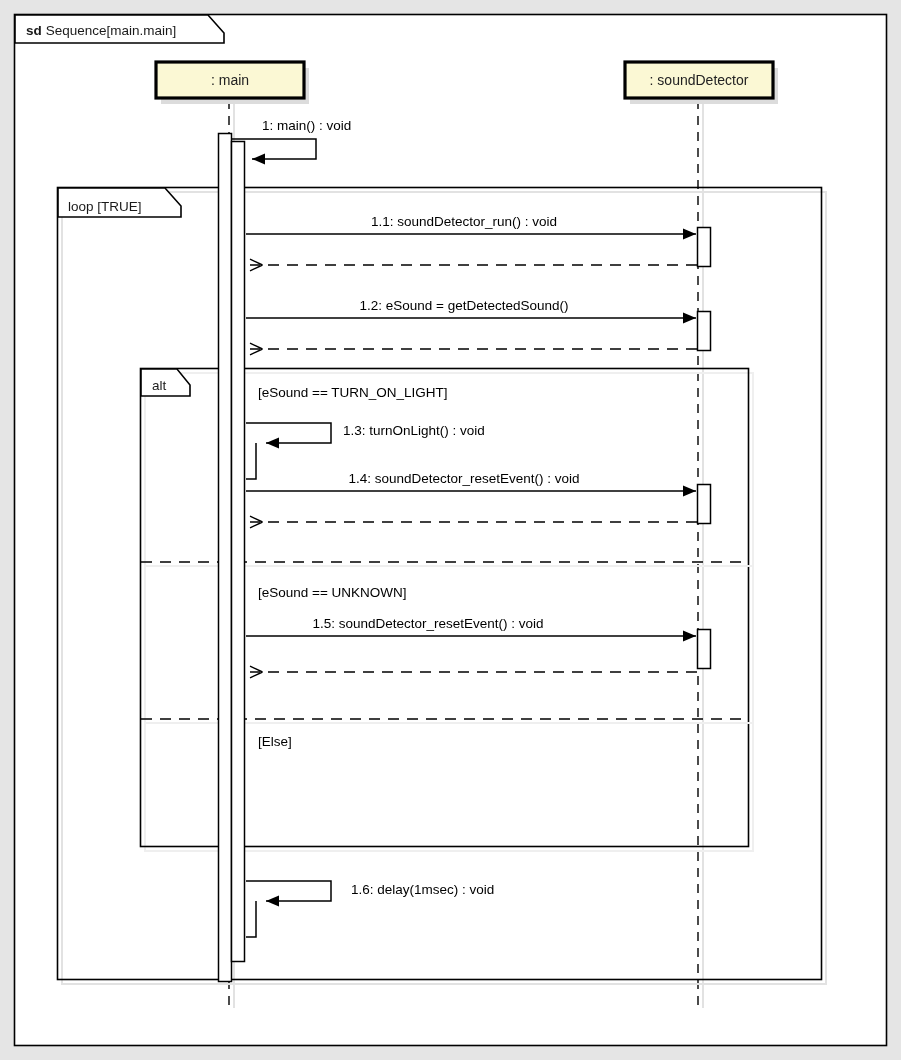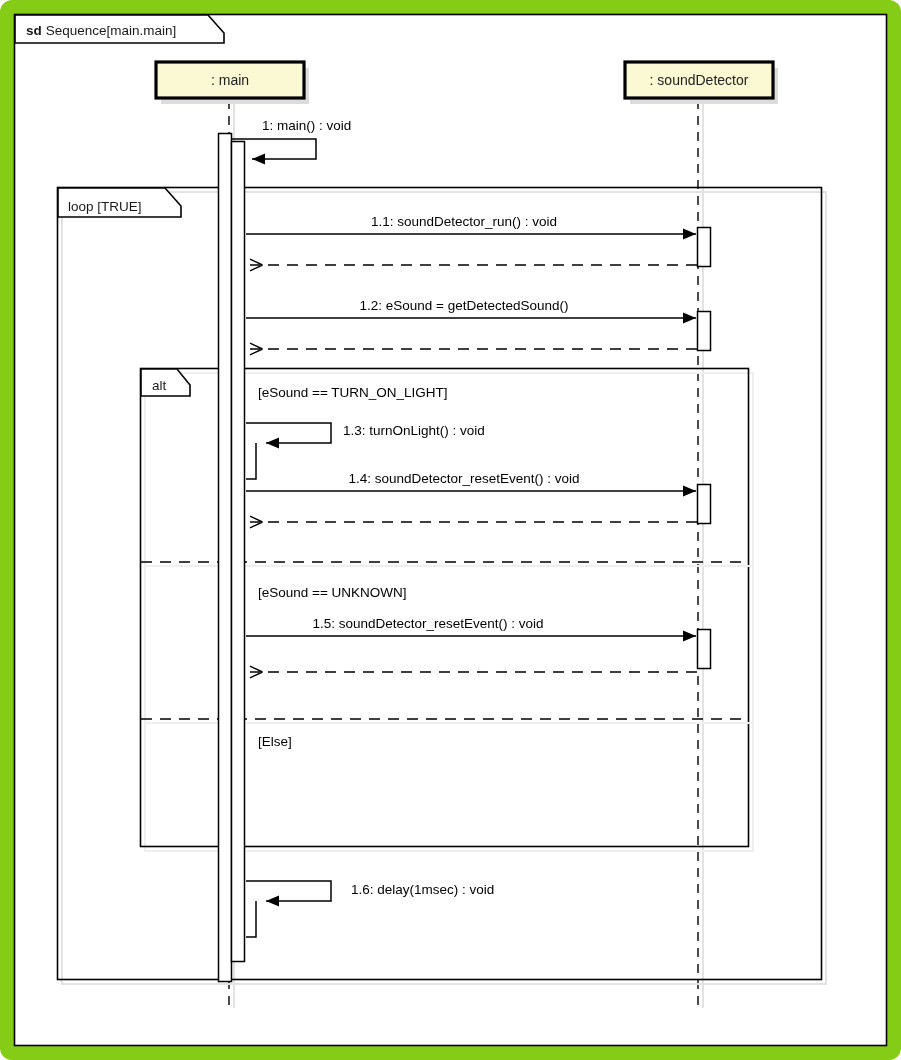--- a/index.html
+++ b/index.html
@@ -7,23 +7,22 @@
     padding: 0;
     background: #ffffff;
   }
   body {
     font-family: "Liberation Sans", sans-serif;
   }
   #canvas {
     position: relative;
     width: 901px;
     height: 1060px;
-    background: #84cc16;
+    background: #e5e5e5;
     overflow: hidden;
-    border-radius: 12px;
   }
   svg#diagram {
     position: absolute;
     left: 0;
     top: 0;
     width: 901px;
     height: 1060px;
   }
   .lbl-frame {
     font-family: "Liberation Sans", sans-serif;

